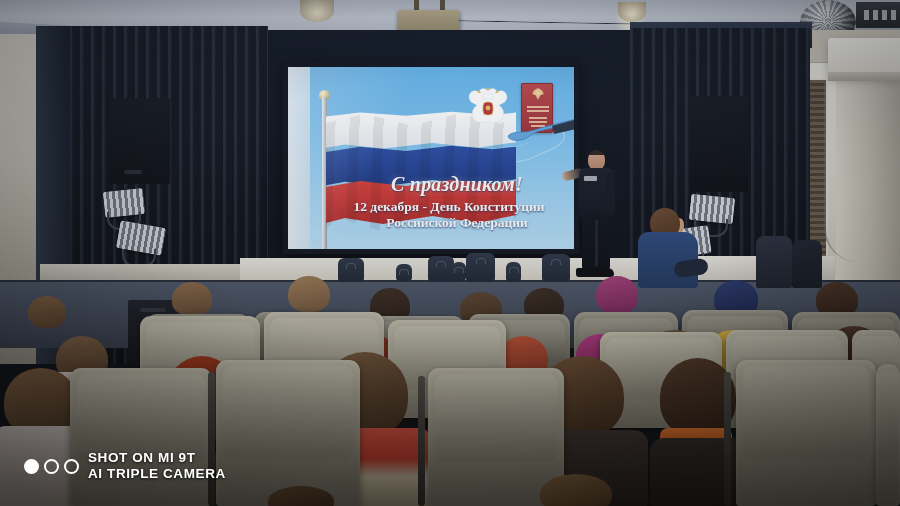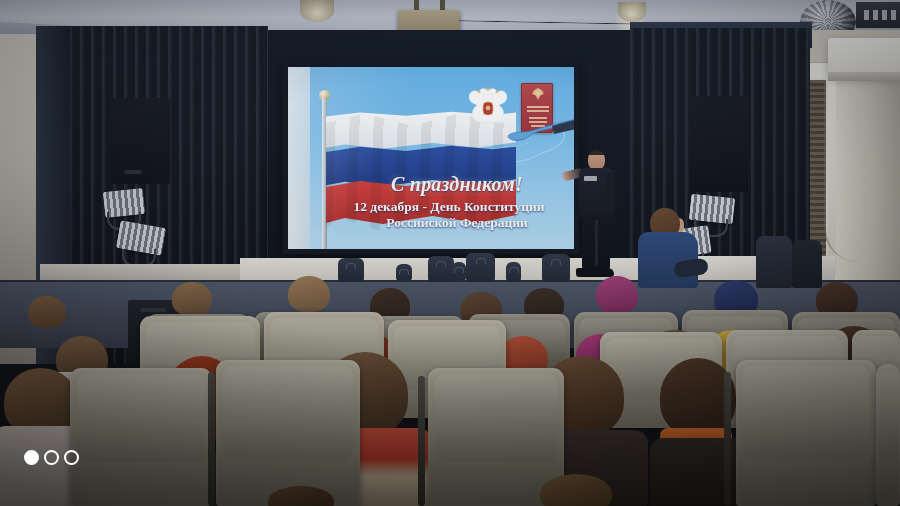--- a/index.html
+++ b/index.html
@@ -724,15 +724,19 @@
   <div class="frontdark"></div>
   <div class="warmcast"></div>
   <div class="vignette"></div>
 
   <div class="watermark">
     <div class="wm-dots">
       <div class="wm-dot filled"></div>
       <div class="wm-dot"></div>
       <div class="wm-dot"></div>
     </div>
+    <div>
+      <div class="wm-text">SHOT ON MI 9T</div>
+      <div class="wm-text">AI TRIPLE CAMERA</div>
+    </div>
   </div>
 
 </div>
 
 </body></html>

